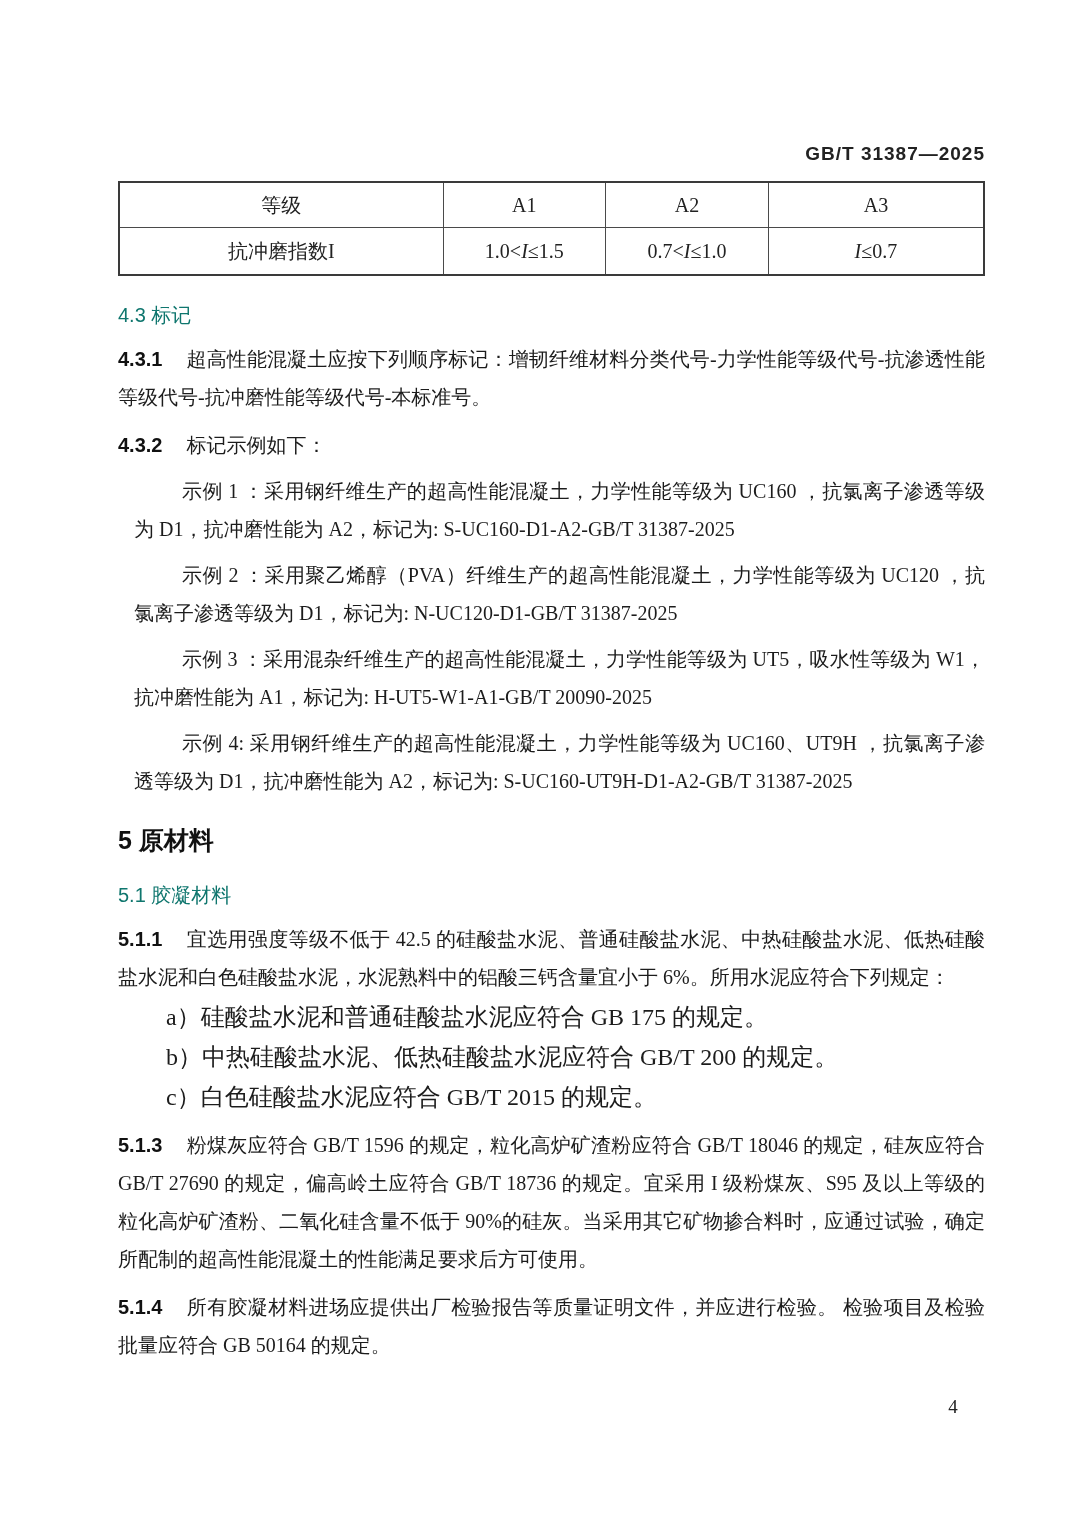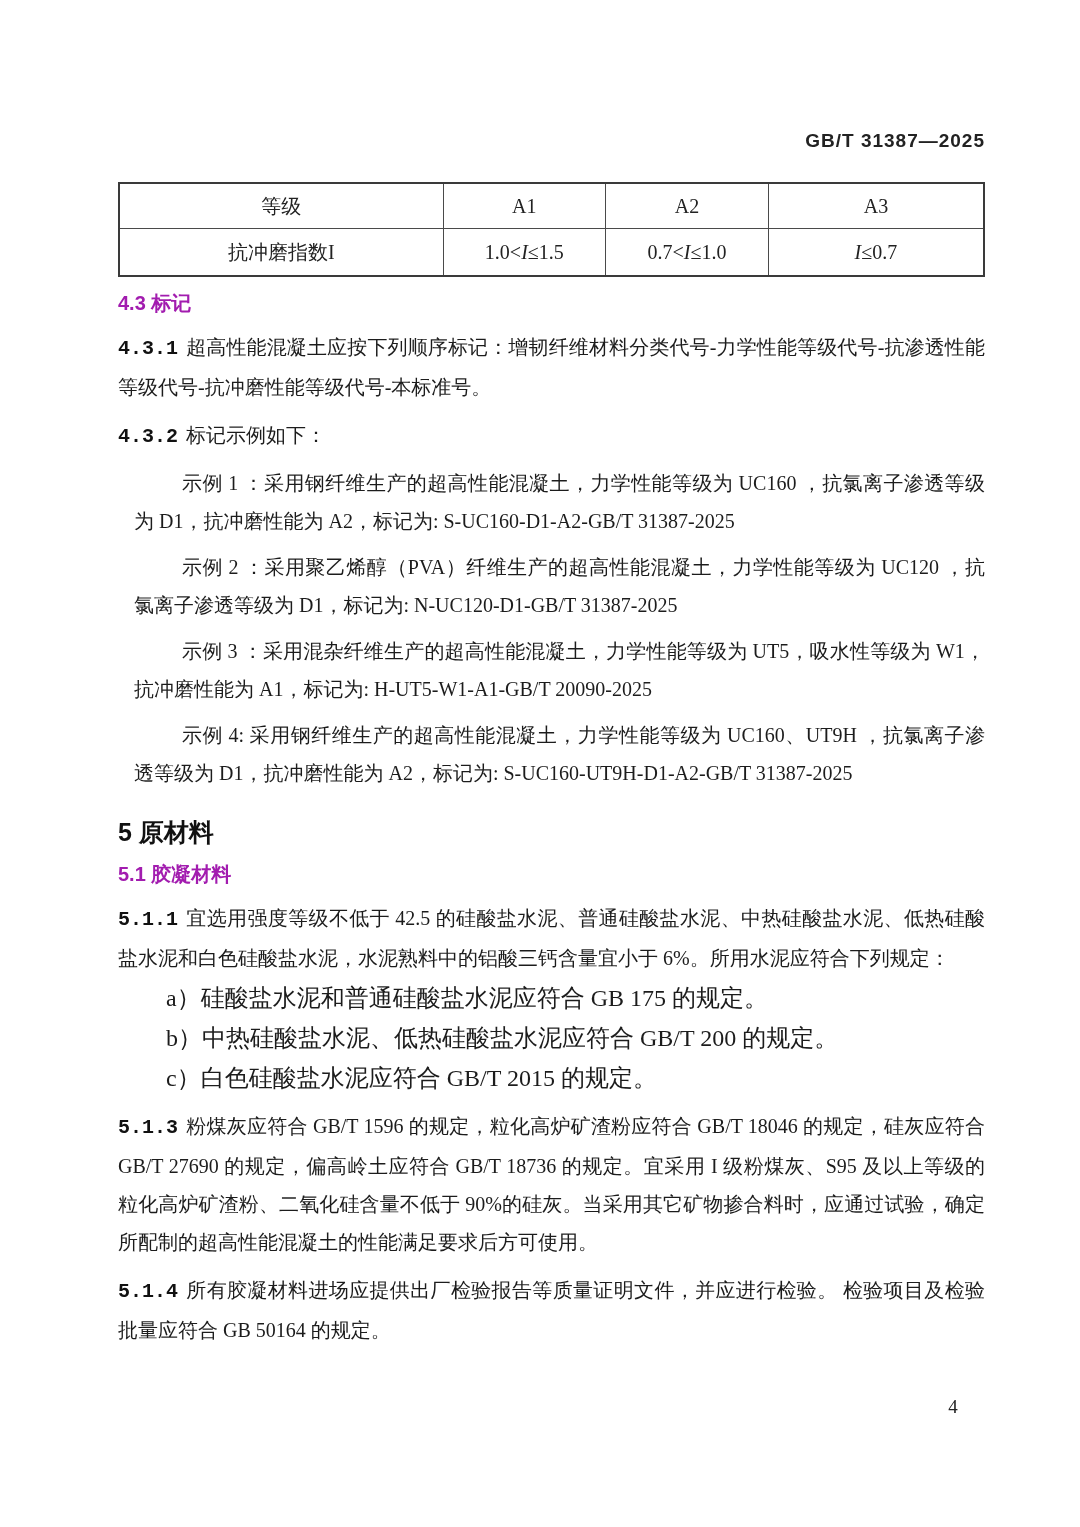--- a/index.html
+++ b/index.html
@@ -12,37 +12,37 @@
   }
   .page{
     position:relative;
     width:1080px;height:1527px;
     background:#ffffff;
     overflow:hidden;
   }
   .content{
     position:absolute;
     left:118px;
-    top:128px;
+    top:141px;
     width:867px;
   }
   .std-header{
     text-align:right;
     font-family:"Liberation Sans","DejaVu Sans",sans-serif;
     font-size:19px;
     font-weight:600;
     letter-spacing:1px;
     color:#222;
     height:26px;
     line-height:26px;
   }
   table.grade-table{
     width:100%;
     border-collapse:collapse;
-    margin-top:28px;
+    margin-top:14px;
     table-layout:fixed;
   }
   table.grade-table td{
     border:1px solid #4a4a4a;
     text-align:center;
     vertical-align:middle;
     font-size:20px;
     color:#222;
     padding:0;
   }
@@ -57,36 +57,36 @@
   .h-big{
     font-family:"Liberation Sans","DejaVu Sans",sans-serif;
     font-weight:700;
     font-size:25px;
     color:#111;
     margin-top:24px;
     line-height:32px;
   }
   .h-sub{
     font-family:"Liberation Sans","DejaVu Sans",sans-serif;
-    font-weight:700;
+    font-weight:400;
     font-size:20px;
-    color:#a21caf;
-    margin-top:11px;
+    color:#0f766e;
+    margin-top:24px;
     line-height:30px;
   }
   p.clause{
     margin:10px 0 0 0;
     font-size:20px;
     line-height:38px;
     text-align:justify;
   }
   p.clause .num{
-    font-family:Liberation Mono, monospace;
+    font-family:Liberation Sans, sans-serif;
     font-weight:700;
-    margin-right:8px;
+    margin-right:24px;
     color:#111;
   }
   p.example{
     margin:8px 0 0 16px;
     font-size:20px;
     line-height:38px;
     text-align:justify;
     text-indent:2.4em;
   }
   .sub-item{

